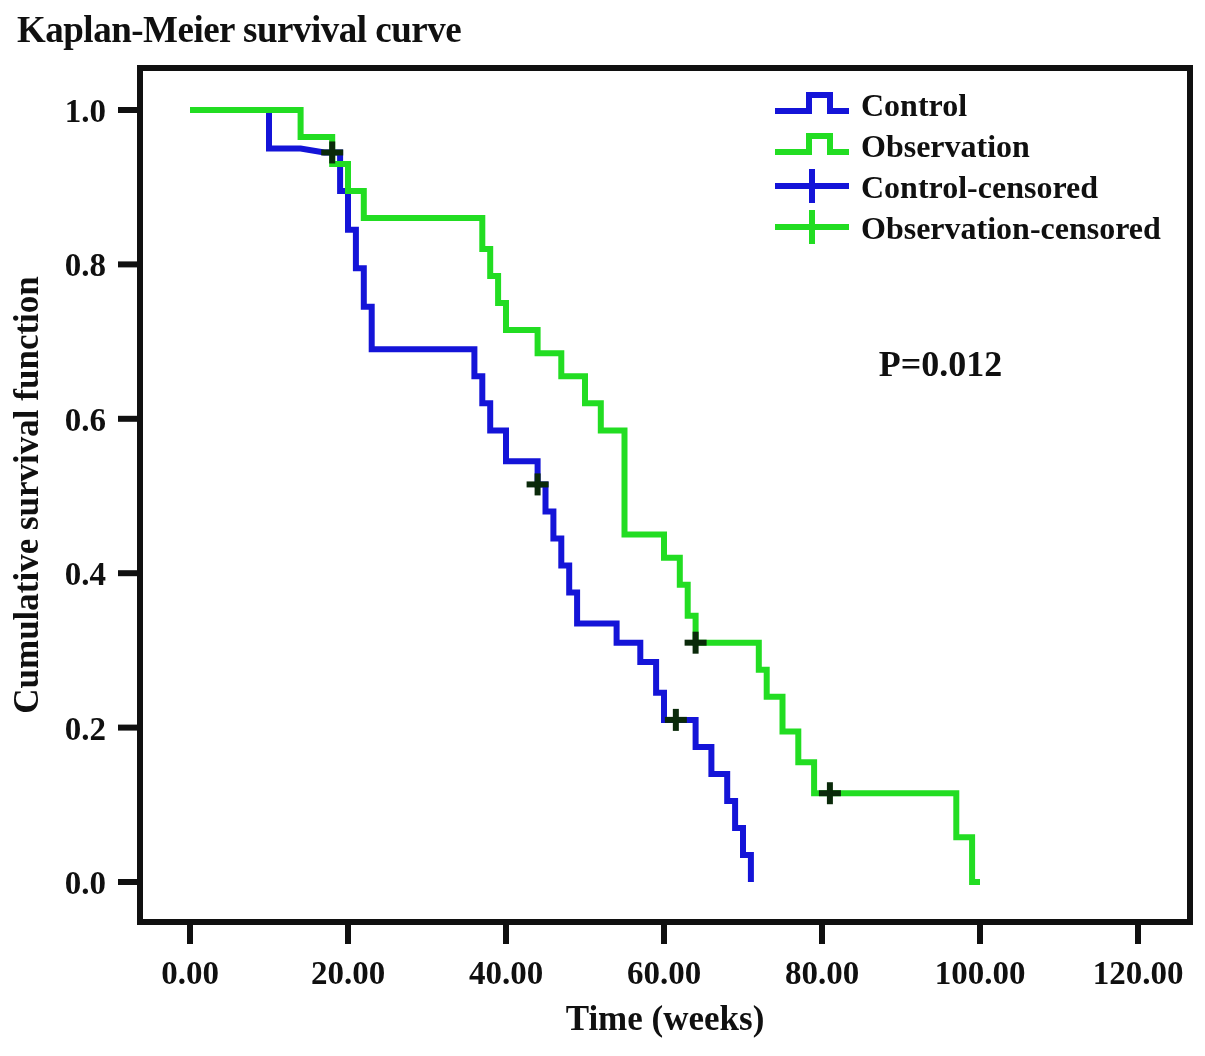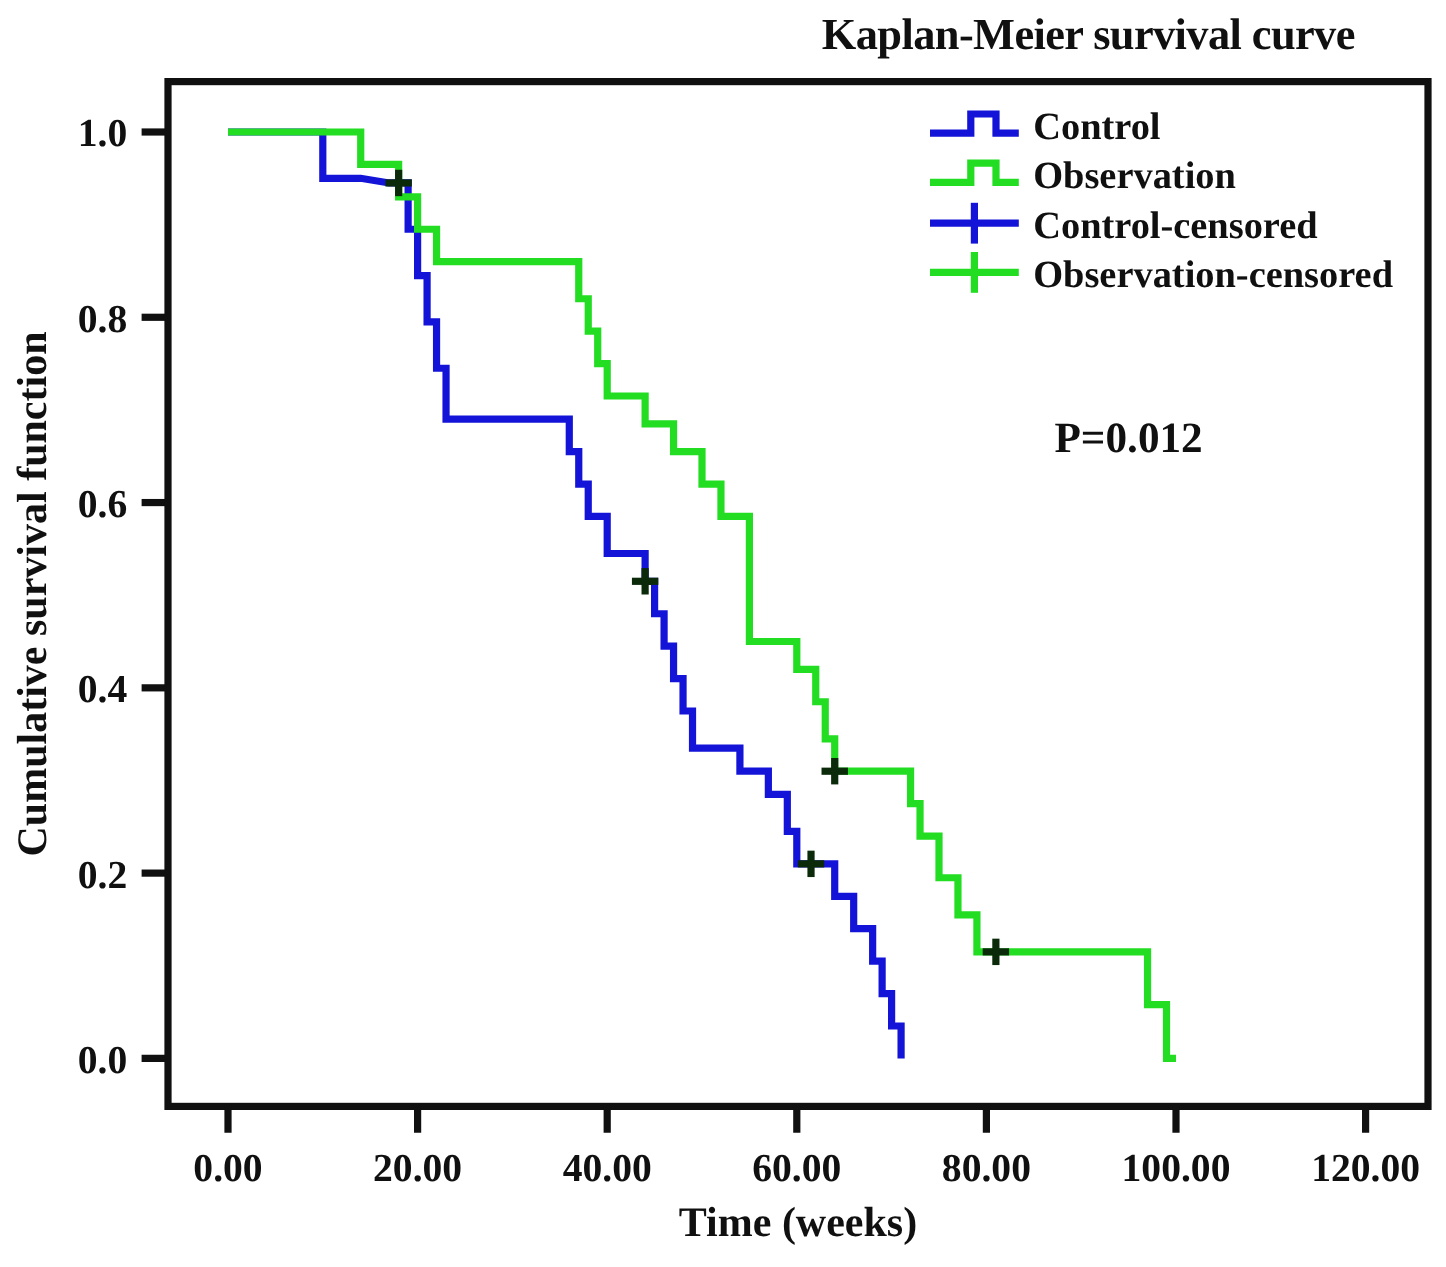--- a/index.html
+++ b/index.html
@@ -10,24 +10,24 @@
   #page {
     position: relative;
     width: 1205px;
     height: 1056px;
     background: #ffffff;
     font-family: "Liberation Serif", "DejaVu Serif", serif;
     overflow: hidden;
   }
   #chart-title {
     position: absolute;
-    left: 0;
+    left: 17px;
     top: 8px;
     width: 1129px;
-    text-align: right;
+    text-align: left;
     font-size: 37px;
     font-weight: bold;
     color: #101010;
     letter-spacing: -0.5px;
   }
   #plot-svg {
     position: absolute;
     left: 0;
     top: 0;
   }

